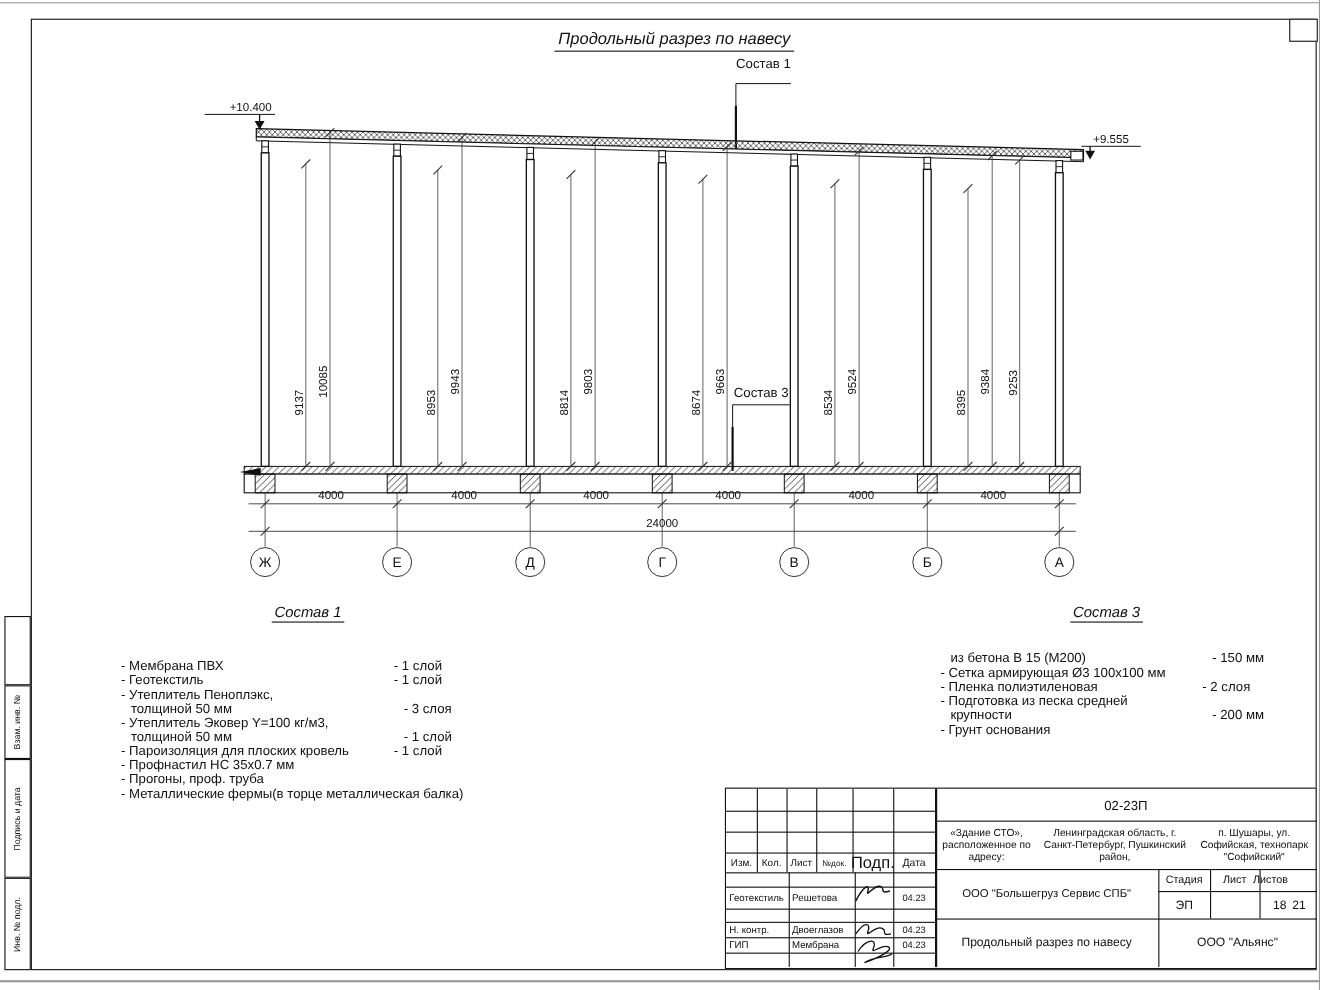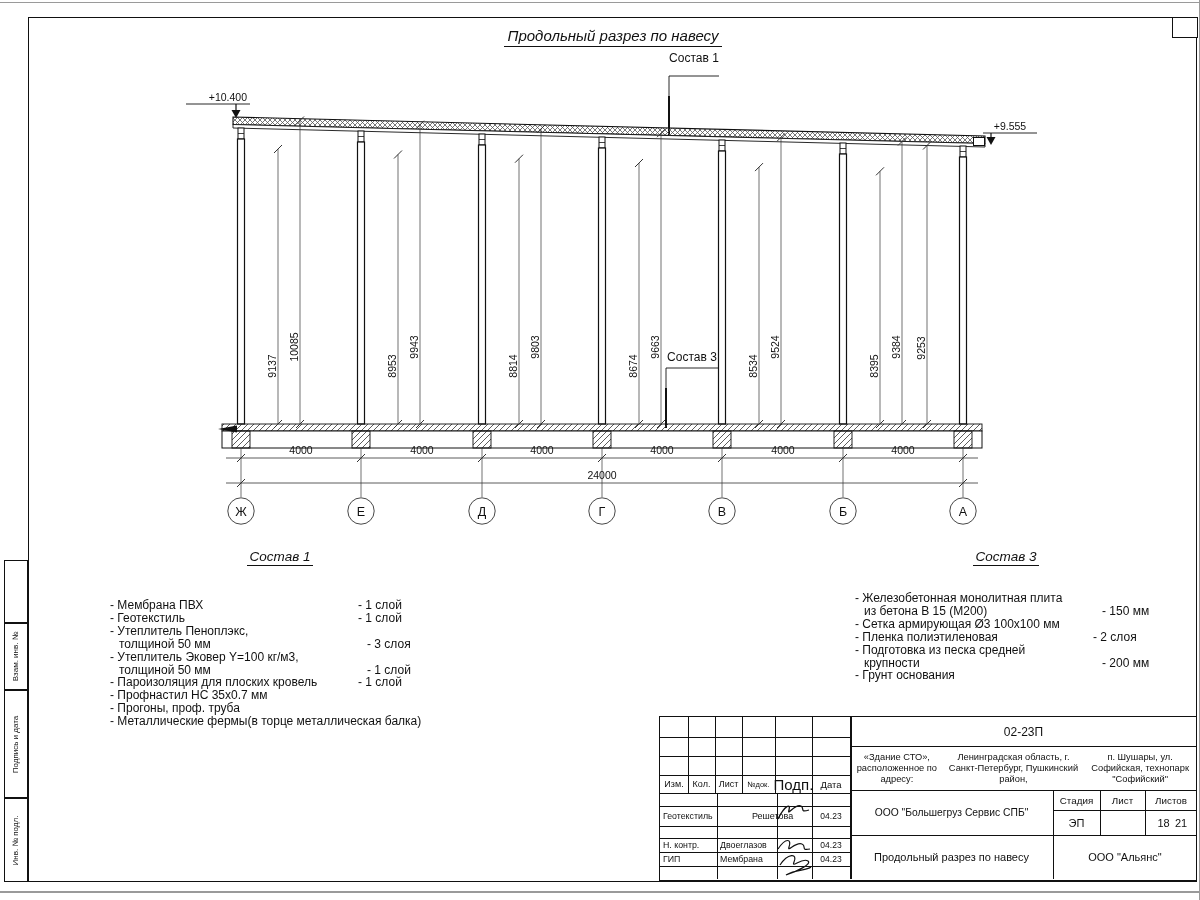--- a/index.html
+++ b/index.html
@@ -313,24 +313,20 @@
   <div class="sprow">
       <span class="t">- Металлические фермы(в торце металлическая балка)</span>
       <span class="q"></span>
     </div>
 </div>
 
 <div class="sostav-head" style="left:936px;top:549px;width:140px;">
   <span>Состав 3</span>
 </div>
 <div class="speclist s3" style="left:855px;top:592px;width:345px;">
-  <div class="sprow">
-      <span class="t">- Железобетонная  монолитная плита</span>
-      <span class="q"></span>
-    </div>
   <div class="sprow indent">
       <span class="t">из бетона В 15 (М200)</span>
       <span class="q">- 150 мм</span>
     </div>
   <div class="sprow">
       <span class="t">- Сетка армирующая Ø3 100x100 мм</span>
       <span class="q"></span>
     </div>
   <div class="sprow">
       <span class="t">- Пленка полиэтиленовая</span>
@@ -380,21 +376,21 @@
   <div class="hl" style="left:190px;top:118px;width:347px;height:1.4px;"></div>
 
   <div class="tc" style="left:0;top:58px;width:28px;height:18px;font-size:9px;">Изм.</div>
   <div class="tc" style="left:28px;top:58px;width:27px;height:18px;font-size:9px;">Кол.</div>
   <div class="tc" style="left:55px;top:58px;width:27px;height:18px;font-size:9px;">Лист</div>
   <div class="tc" style="left:82px;top:58px;width:33px;height:18px;font-size:7.5px;">№док.</div>
   <div class="tc" style="left:115px;top:58px;width:37px;height:18px;font-size:15px;">Подп.</div>
   <div class="tc" style="left:152px;top:58px;width:38px;height:18px;font-size:9.5px;">Дата</div>
 
   <div class="tc tl" style="left:0;top:89px;width:57px;height:20px;font-size:8.8px;">Геотекстиль</div>
-  <div class="tc tl" style="left:57px;top:89px;width:60px;height:20px;font-size:9px;margin-left:32px;">Решетова</div>
+  <div class="tc tl" style="left:57px;top:89px;width:60px;height:20px;font-size:9px;">Решетова</div>
   <div class="tc" style="left:152px;top:89px;width:38px;height:20px;font-size:8.5px;">04.23</div>
   <div class="tc tl" style="left:0;top:121px;width:57px;height:14px;font-size:8.8px;">Н. контр.</div>
   <div class="tc tl" style="left:57px;top:121px;width:60px;height:14px;font-size:8.8px;">Двоеглазов</div>
   <div class="tc" style="left:152px;top:121px;width:38px;height:14px;font-size:8.5px;">04.23</div>
   <div class="tc tl" style="left:0;top:135px;width:57px;height:14px;font-size:8.8px;">ГИП</div>
   <div class="tc tl" style="left:57px;top:135px;width:60px;height:14px;font-size:8.8px;">Мембрана</div>
   <div class="tc" style="left:152px;top:135px;width:38px;height:14px;font-size:8.5px;">04.23</div>
 
   <svg class="sig-svg" style="left:115px;top:80px;" width="40" height="34" viewBox="0 0 40 34">
     <path d="M3,22 C10,8 16,6 14,13 C12,20 20,6 26,9 C30,11 24,16 34,13" fill="none" stroke="#111" stroke-width="1.3"></path>
@@ -406,19 +402,19 @@
 
   <div class="tc" style="left:190px;top:0;width:347px;height:29px;font-size:12px;">02-23П</div>
   <div class="tc" style="left:190px;top:29px;width:347px;height:44px;font-size:9.3px;flex-direction:row;line-height:11px;">
     <div>«Здание СТО», расположенное по адресу:</div>
     <div>Ленинградская область, г. Санкт-Петербург, Пушкинский район,</div>
     <div>п. Шушары, ул. Софийская, технопарк "Софийский"</div>
   </div>
   <div class="tc" style="left:190px;top:73px;width:203px;height:45px;font-size:10.3px;">ООО "Большегруз Сервис СПБ"</div>
   <div class="tc" style="left:393px;top:73px;width:47px;height:20px;font-size:9.8px;">Стадия</div>
   <div class="tc" style="left:440px;top:73px;width:45px;height:20px;font-size:9.8px;">Лист</div>
-  <div class="tc" style="left:485px;top:73px;width:52px;height:20px;font-size:9.8px;text-align:center;">Листов</div>
+  <div class="tc" style="left:469px;top:73px;width:52px;height:20px;font-size:9.8px;text-align:center;">Листов</div>
   <div class="tc" style="left:393px;top:93px;width:47px;height:25px;font-size:11px;">ЭП</div>
   <div class="tc" style="left:440px;top:93px;width:45px;height:25px;font-size:11px;margin-left:41px;">18</div>
   <div class="tc" style="left:485px;top:93px;width:72px;height:25px;font-size:11px;text-align:center;">21</div>
   <div class="tc" style="left:190px;top:118px;width:203px;height:44px;font-size:11px;">Продольный разрез по навесу</div>
   <div class="tc" style="left:393px;top:118px;width:144px;height:44px;font-size:11px;">ООО "Альянс"</div>
 </div>
 
 </body></html>

